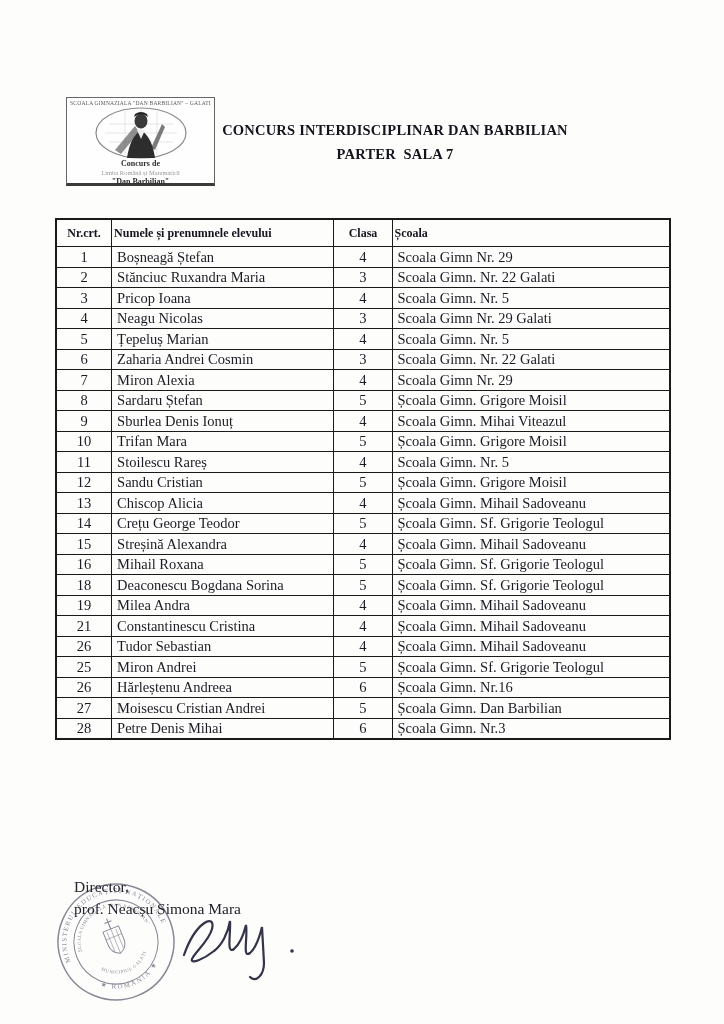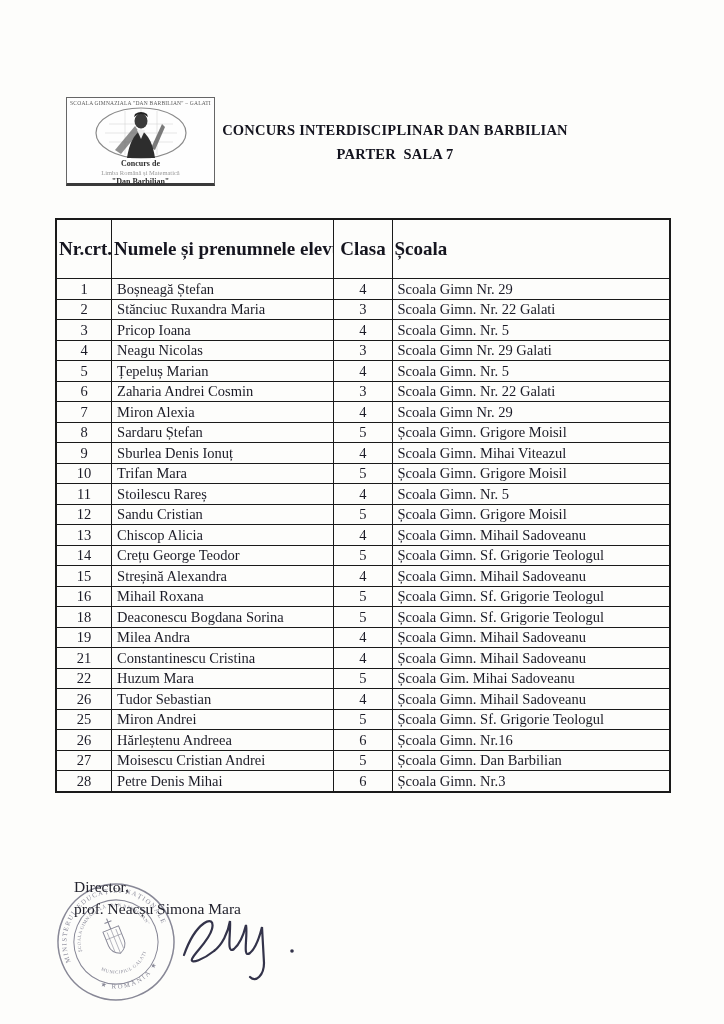--- a/index.html
+++ b/index.html
@@ -35,22 +35,22 @@
   
   table.students {
     position:absolute; left:55px; top:218px; width:616px;
     border-collapse:collapse; table-layout:fixed;
     border:2px solid #1a1a1a;
   }
   table.students th, table.students td {
     border:1.5px solid #1a1a1a; overflow:hidden; white-space:nowrap;
   }
   table.students th {
-    font-size:19px; font-weight:bold; height:26px; color:#15151f;
-    padding:16px 2px;
+    font-size:12px; font-weight:bold; height:26px; color:#15151f;
+    padding:0 2px;
   }
   table.students td {
     font-size:14.5px; height:19.5px; padding:0 5px; color:#1b1b26;
     line-height:1;
   }
   .col-nr     { width:50px;  text-align:center; }
   .col-name   { width:217px; text-align:left; }
   .col-clasa  { width:53px;  text-align:center; }
   .col-scoala { width:272px; text-align:left; }
 
@@ -217,26 +217,20 @@
           <td class="col-nr">19</td>
           <td class="col-name">Milea Andra</td>
           <td class="col-clasa">4</td>
           <td class="col-scoala">Școala Gimn. Mihail Sadoveanu</td>
         </tr>
         <tr>
           <td class="col-nr">21</td>
           <td class="col-name">Constantinescu Cristina</td>
           <td class="col-clasa">4</td>
           <td class="col-scoala">Școala Gimn. Mihail Sadoveanu</td>
-        </tr>
-        <tr>
-          <td class="col-nr">22</td>
-          <td class="col-name">Huzum Mara</td>
-          <td class="col-clasa">5</td>
-          <td class="col-scoala">Școala Gim. Mihai Sadoveanu</td>
         </tr>
         <tr>
           <td class="col-nr">26</td>
           <td class="col-name">Tudor Sebastian</td>
           <td class="col-clasa">4</td>
           <td class="col-scoala">Școala Gimn. Mihail Sadoveanu</td>
         </tr>
         <tr>
           <td class="col-nr">25</td>
           <td class="col-name">Miron Andrei</td>

